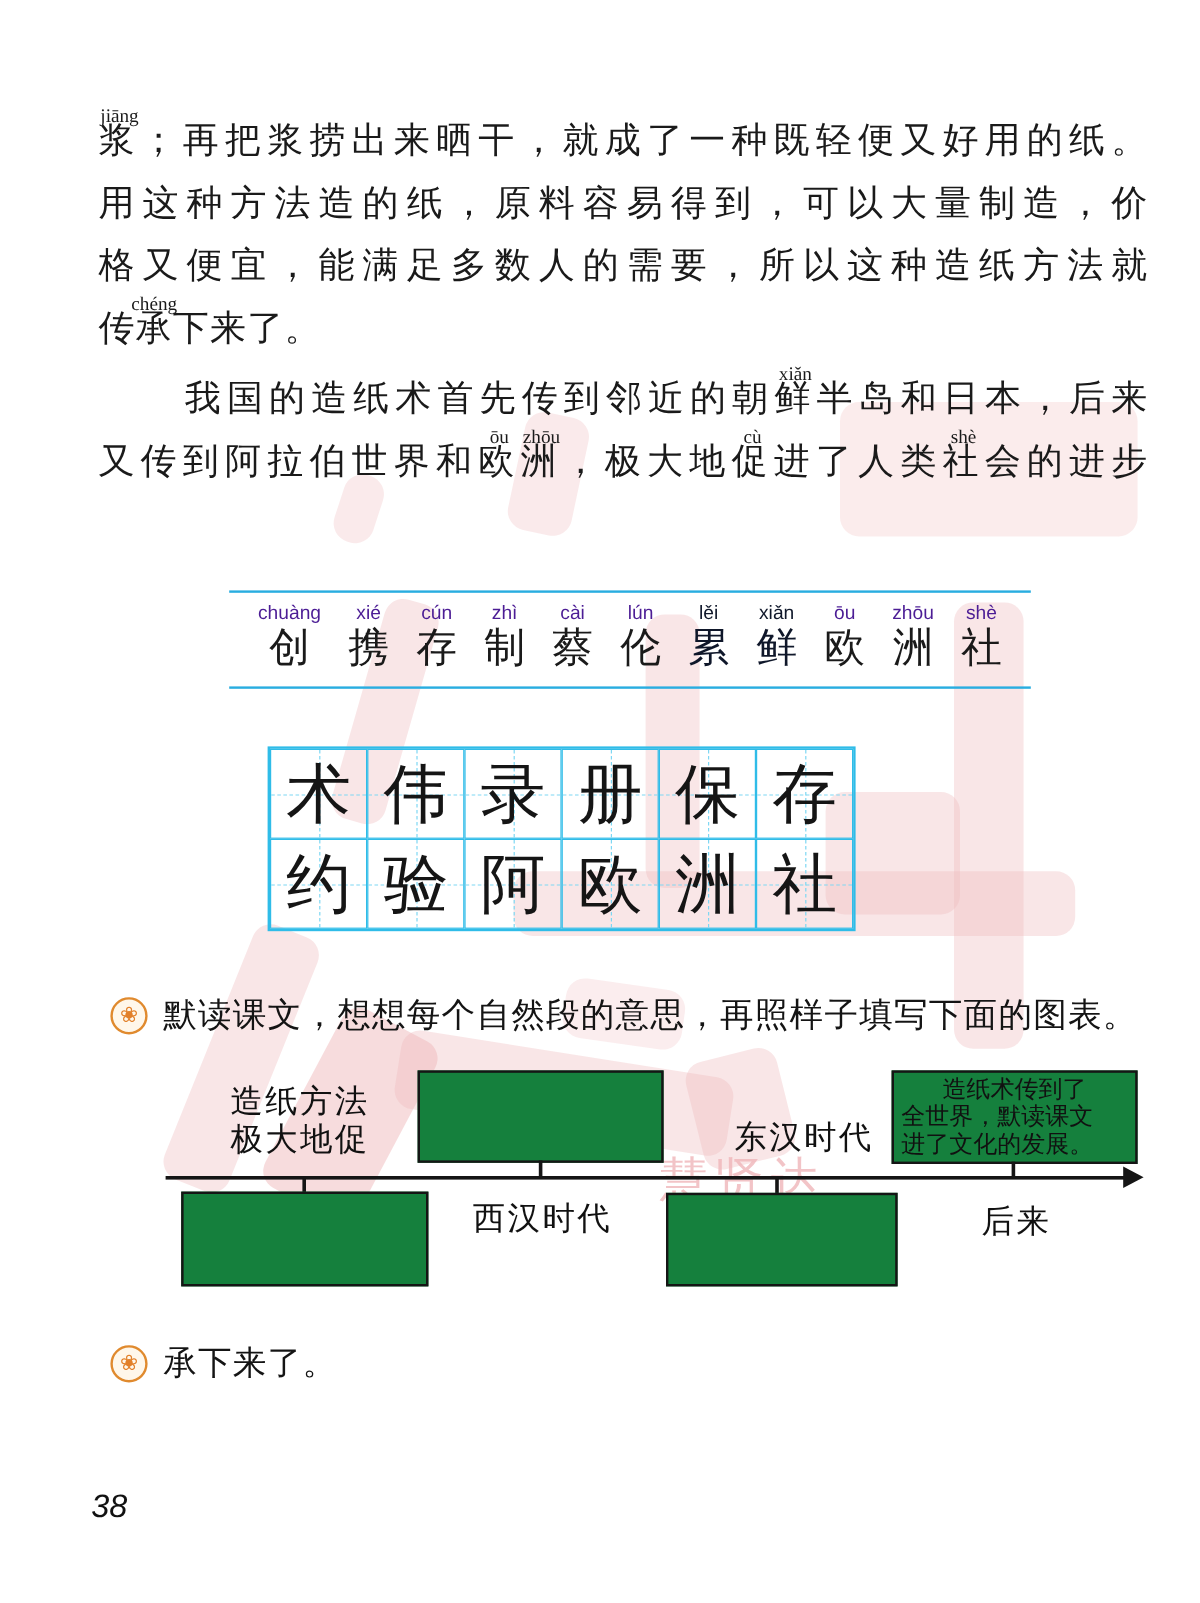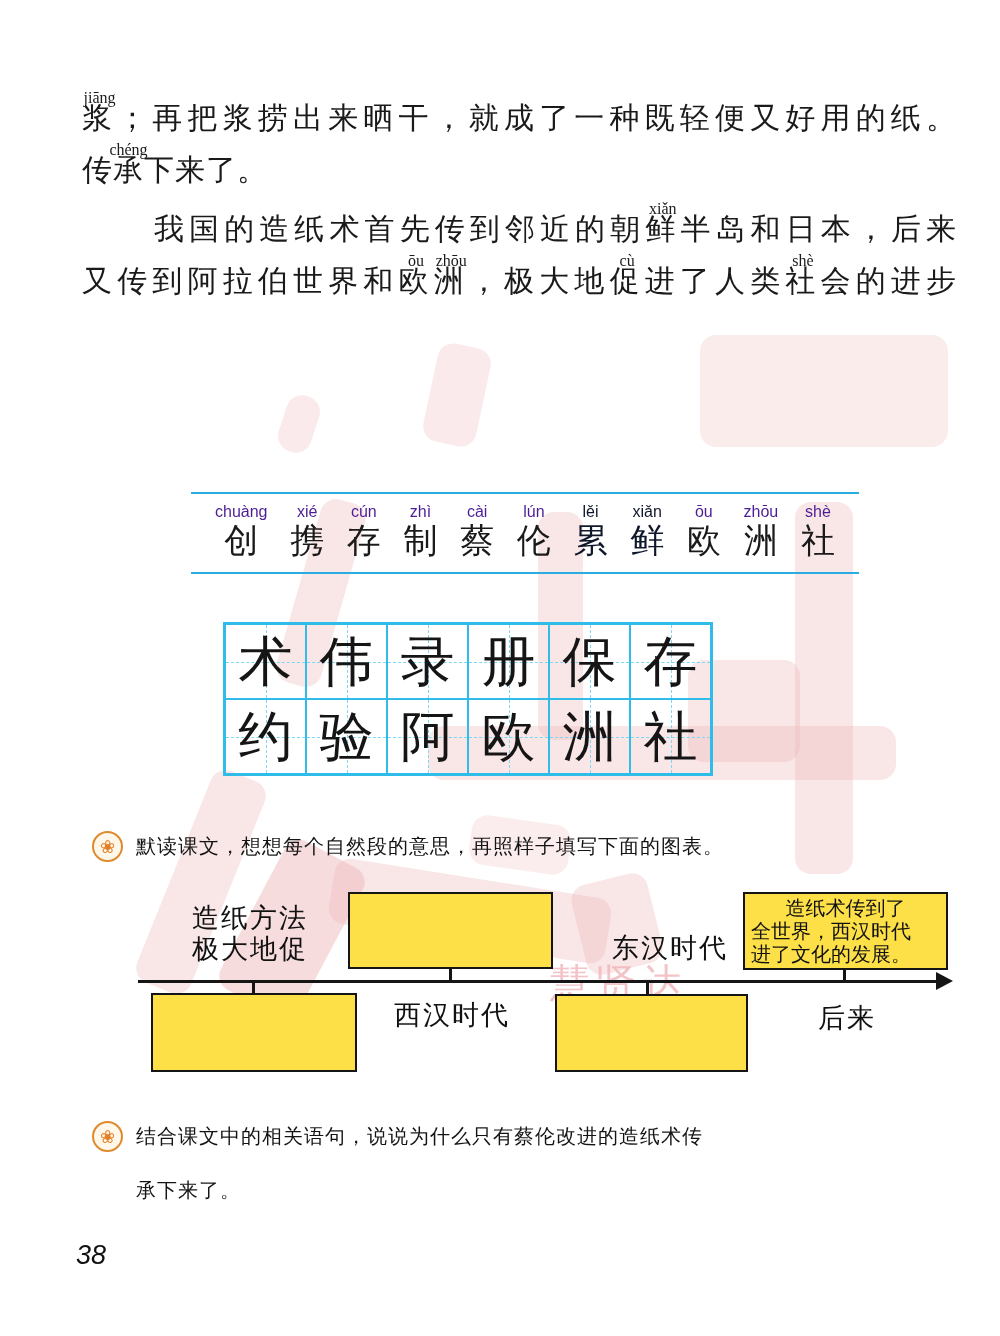--- a/index.html
+++ b/index.html
@@ -51,31 +51,31 @@
   .cell .dash-v{position:absolute;top:0;bottom:0;left:50%;border-left:1px dashed #7ed7f3;}
   .cell .glyph{position:relative;font-size:54px;line-height:1;color:#151515;z-index:1;}
   
   .exercise{position:absolute;left:92px;z-index:2;display:flex;align-items:flex-start;gap:13px;width:880px;}
   .seal{
     flex:0 0 auto;margin-top:9px;width:27px;height:27px;border-radius:50%;
     border:2px solid #e08a2e;background:#fff7ea;color:#e2802a;
     display:flex;align-items:center;justify-content:center;
     font-size:18px;line-height:1;font-family:"DejaVu Sans",sans-serif;
   }
-  .ex-text{font-family:"Liberation Sans",sans-serif;font-size:20px;letter-spacing:1px;color:#141414;}
+  .ex-text{font-family:"Liberation Sans",sans-serif;font-size:28px;letter-spacing:1px;color:#141414;}
   .ex-text div{height:54px;line-height:48px;}
   
   .tl{position:absolute;left:0;top:0;z-index:2;}
   .tl-line{position:absolute;left:138px;top:980px;width:800px;height:3px;background:#151515;}
   .tl-arrow{
     position:absolute;left:936px;top:972px;width:0;height:0;
     border-left:17px solid #151515;border-top:9px solid transparent;border-bottom:9px solid transparent;
   }
   .tick{position:absolute;width:3px;background:#151515;}
-  .tl-box{position:absolute;background:#fde047;border:2.5px solid #151515;box-sizing:border-box;}
+  .tl-box{position:absolute;background:#15803d;border:2.5px solid #151515;box-sizing:border-box;}
   .tl-label{position:absolute;font-size:27px;line-height:31px;letter-spacing:2px;color:#111;white-space:nowrap;}
   .result-box{padding:3px 6px;font-size:20px;line-height:23px;letter-spacing:0;color:#111;}
   .result-box div{white-space:nowrap;}
   .result-box div:first-child{text-align:center;}
   
   .pageno{position:absolute;left:76px;top:1240px;z-index:2;font-family:"Liberation Sans",sans-serif;font-size:27px;color:#111;font-style:italic;}
 </style>
 </head>
 <body>
 
@@ -94,20 +94,22 @@
     <div class="wm" style="left:248px;top:845px;width:88px;height:168px;transform:rotate(28deg);opacity:.5;"></div>
     <div class="wm" style="left:330px;top:878px;width:280px;height:66px;transform:rotate(9deg);"></div>
     <div class="wm" style="left:578px;top:878px;width:78px;height:92px;transform:rotate(-14deg);"></div>
     <div class="wm" style="left:470px;top:820px;width:100px;height:50px;transform:rotate(8deg);opacity:.25;"></div>
     <span class="wm-brand">慧贤达</span>
   </div>
 
   <section class="body-text">
       <div class="para">
         <div class="tline"><span class="anno"><span class="rt">jiāng</span>浆</span>；再把浆捞出来晒干，就成了一种既轻便又好用的纸。</div>
+        <div class="tline">用这种方法造的纸，原料容易得到，可以大量制造，价</div>
+        <div class="tline">格又便宜，能满足多数人的需要，所以这种造纸方法就</div>
         <div class="tline short">传<span class="anno"><span class="rt">chéng</span>承</span>下来了。</div>
       </div>
       <div class="para">
         <div class="tline ind">我国的造纸术首先传到邻近的朝<span class="anno"><span class="rt">xiǎn</span>鲜</span>半岛和日本，后来</div>
         <div class="tline">又传到阿拉伯世界和<span class="anno"><span class="rt">ōu</span>欧</span><span class="anno"><span class="rt">zhōu</span>洲</span>，极大地<span class="anno"><span class="rt">cù</span>促</span>进了人类<span class="anno"><span class="rt">shè</span>社</span>会的进步</div>
       </div>
     </section>
 
   <div class="charlist">
       <div class="cl-item">
@@ -228,40 +230,39 @@
 
   <div class="tl">
     <div class="tl-label" style="left:192px;top:903px">
       <div>造纸方法</div>
       <div>极大地促</div>
     </div>
     <div class="tl-box" style="left:348px;top:892px;width:205px;height:77px"></div>
     <div class="tl-label" style="left:612px;top:933px">东汉时代</div>
     <div class="tl-box result-box" style="left:743px;top:892px;width:205px;height:78px">
         <div>造纸术传到了</div>
-        <div>全世界，西汉时代</div>
+        <div>全世界，默读课文</div>
         <div>进了文化的发展。</div>
       </div>
 
     <div class="tick" style="left:449px;top:967px;height:14px"></div>
     <div class="tick" style="left:843px;top:968px;height:13px"></div>
     <div class="tl-line"></div>
     <div class="tl-arrow"></div>
     <div class="tick" style="left:252px;top:982px;height:12px"></div>
     <div class="tick" style="left:646px;top:982px;height:13px"></div>
 
     <div class="tl-box" style="left:151px;top:993px;width:206px;height:79px"></div>
     <div class="tl-label" style="left:394px;top:1000px">西汉时代</div>
     <div class="tl-box" style="left:555px;top:994px;width:193px;height:78px"></div>
     <div class="tl-label" style="left:818px;top:1003px">后来</div>
   </div>
 
   <div class="exercise" style="top:1112px">
     <span class="seal">❀</span>
     <div class="ex-text">
-        <div>结合课文中的相关语句，说说为什么只有蔡伦改进的造纸术传</div>
         <div>承下来了。</div>
       </div>
   </div>
 
   <div class="pageno">38</div>
 
 </div>
 
 </body></html>

